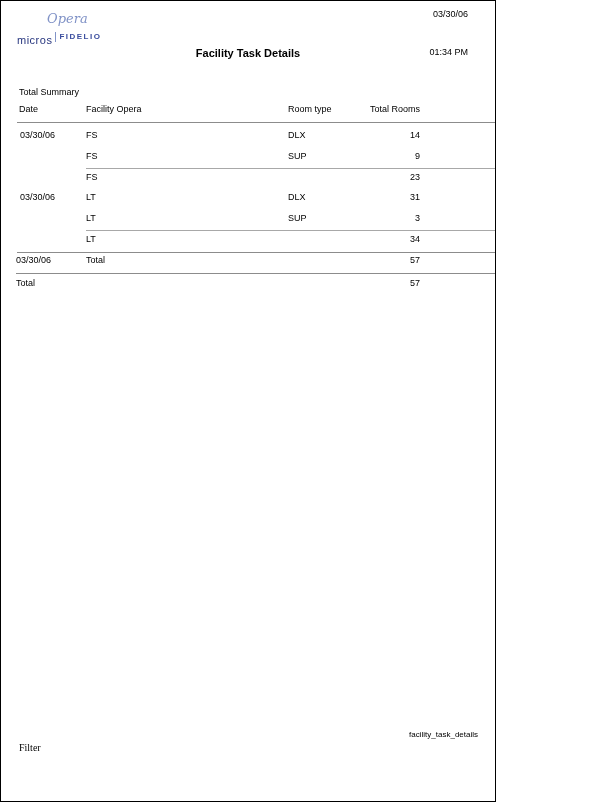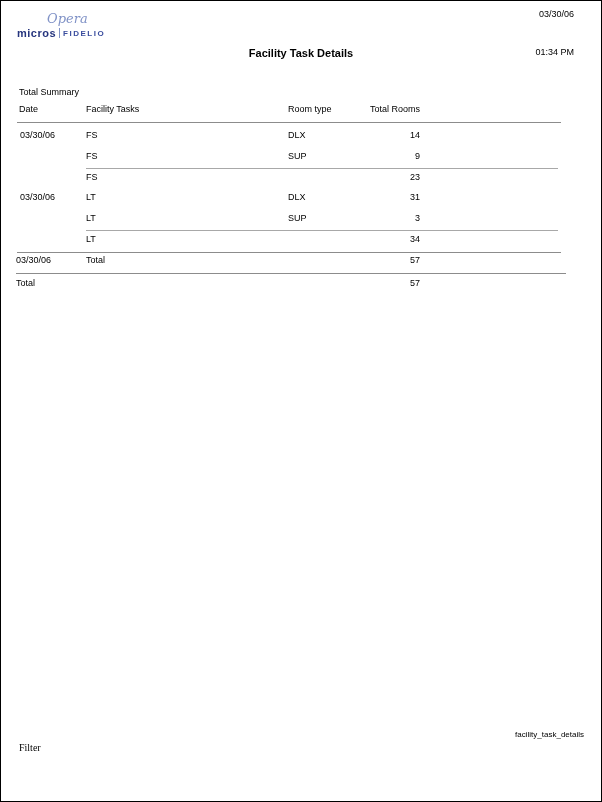--- a/index.html
+++ b/index.html
@@ -1,43 +1,44 @@
 <!DOCTYPE html>
 <html><head>
 <meta charset="utf-8">
 <style>
   * { margin: 0; padding: 0; box-sizing: border-box; }
   html, body { background: #ffffff; }
   body { font-family: "Liberation Sans", sans-serif; color: #000; }
 
   .page {
     position: relative;
-    width: 602px;
+    width: 496px;
     height: 802px;
     background: #fff;
     border: 1px solid #000;
     overflow: hidden;
   }
 
   
   .logo { position: absolute; left: 16px; top: 10px; width: 110px; }
   .logo-opera {
     display: block;
     margin-left: 30px;
     font-family: "DejaVu Serif", serif;
     font-style: italic;
     font-size: 13px;
     color: #8193c7;
   }
   .logo-row { display: flex; align-items: center; margin-top: 1px; }
   .logo-micros {
     font-size: 11px;
-    font-weight: bold;
+    font-weight: normal;
     letter-spacing: 0.5px;
     color: #26357e;
+    margin-top: 7px;
   }
   .logo-divider {
     width: 1px; height: 10px;
     background: #8193c7;
     margin: 0 3px;
   }
   .logo-fidelio {
     font-size: 8px;
     font-weight: bold;
     letter-spacing: 1.5px;
@@ -105,21 +106,21 @@
   </div>
 
   <div class="header-date">03/30/06</div>
   <div class="report-title">Facility Task Details</div>
   <div class="header-time">01:34 PM</div>
 
   <div class="report-summary">Total Summary</div>
 
   <div class="thead-row" style="top:103px">
     <span class="c-date" style="left:18px">Date</span>
-    <span class="c-task">Facility Tasks</span>
+    <span class="c-task">Facility Opera</span>
     <span class="c-room">Room type</span>
     <span class="c-total">Total Rooms</span>
   </div>
   <div class="hline full" style="top:121px"></div>
 
   <div class="trow" style="top:129px">
     <span class="c-date">03/30/06</span>
     <span class="c-task">FS</span>
     <span class="c-room">DLX</span>
     <span class="c-total">14</span>

